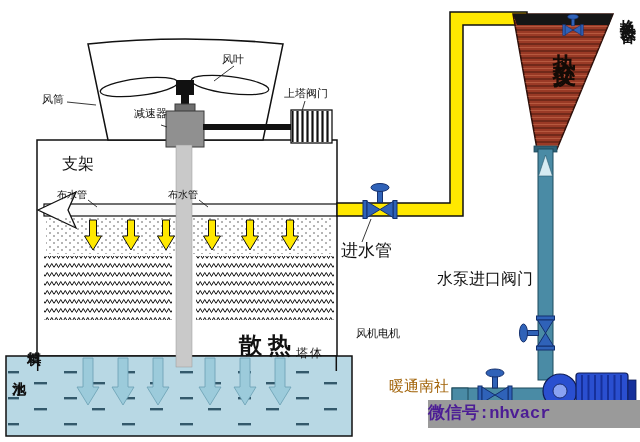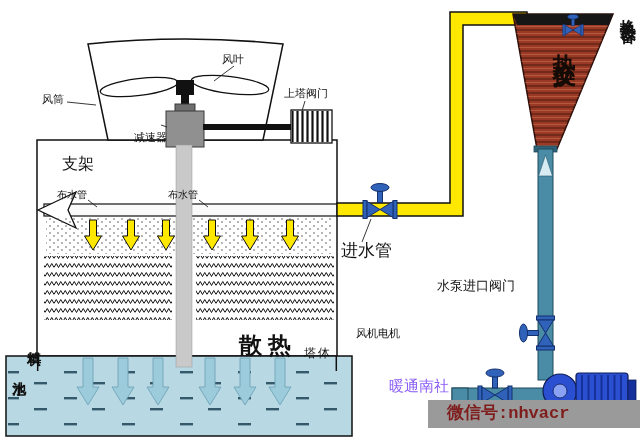--- a/index.html
+++ b/index.html
@@ -3,23 +3,23 @@
 <meta charset="utf-8">
 <style>
   html,body{margin:0;padding:0;background:#fff;}
   .stage{position:relative;width:640px;height:442px;background:#fff;overflow:hidden;
          font-family:Liberation Mono, monospace;}
   .stage svg{position:absolute;left:0;top:0;}
   .lbl{position:absolute;color:#111;white-space:nowrap;line-height:1.12;z-index:5;}
   .b{font-weight:bold;}
   .vtext{writing-mode:vertical-rl;text-orientation:upright;}
   .wm-bar{position:absolute;left:428px;top:400px;width:212px;height:28px;background:#9a9a9a;
-          color:#7f1d1d;font-size:17px;font-weight:bold;line-height:28px;padding-left:19px;
+          color:#4c1d95;font-size:17px;font-weight:bold;line-height:28px;padding-left:0;
           box-sizing:border-box;z-index:6;}
-  .brand{color:#8b5cf6;}
+  .brand{color:#a16207;}
 </style>
 </head>
 <body>
 
 <div class="stage">
 
 <svg width="640" height="442" viewBox="0 0 640 442">
   <defs>
     <pattern id="zig" width="9" height="9" patternUnits="userSpaceOnUse">
       <path d="M0,6.5 L2.25,2.5 L4.5,6.5 L6.75,2.5 L9,6.5" fill="none" stroke="#111" stroke-width="1"></path>
@@ -154,29 +154,29 @@
     <line x1="161" y1="125" x2="167" y2="127"></line>
     <line x1="88" y1="200" x2="97" y2="207"></line>
     <line x1="199" y1="200" x2="208" y2="207"></line>
     <line x1="362" y1="242" x2="371" y2="219"></line>
   </g>
 </svg>
 
 <div class="lbl" style="left:222px;top:54px;font-size:11px;">风叶</div>
 <div class="lbl" style="left:42px;top:94px;font-size:11px;">风筒</div>
 <div class="lbl" style="left:284px;top:88px;font-size:11px;">上塔阀门</div>
-<div class="lbl" style="left:134px;top:132px;font-size:11px;">减速器</div>
+<div class="lbl" style="left:134px;top:108px;font-size:11px;">减速器</div>
 <div class="lbl" style="left:62px;top:157px;font-size:16px;">支架</div>
 <div class="lbl" style="left:57px;top:190px;font-size:10px;">布水管</div>
 <div class="lbl" style="left:168px;top:190px;font-size:10px;">布水管</div>
 <div class="lbl" style="left:341px;top:242px;font-size:17px;">进水管</div>
-<div class="lbl" style="left:437px;top:272px;font-size:13px;margin-top:8px;">水泵进口阀门</div>
+<div class="lbl" style="left:437px;top:272px;font-size:16px;">水泵进口阀门</div>
 <div class="lbl" style="left:356px;top:328px;font-size:11px;">风机电机</div>
 <div class="lbl b vtext" style="left:25px;top:341px;font-size:14px;">填料</div>
 <div class="lbl b" style="left:239px;top:335px;font-size:23px;letter-spacing:6px;">散热</div>
-<div class="lbl" style="left:304px;top:348px;font-size:12px;letter-spacing:2px;">塔体</div>
+<div class="lbl" style="left:296px;top:348px;font-size:12px;letter-spacing:2px;">塔体</div>
 <div class="lbl b vtext" style="left:10px;top:371px;font-size:14px;">水池</div>
 <div class="lbl b vtext" style="left:549px;top:36px;font-size:23px;letter-spacing:5px;color:#140b06;">热交换</div>
 <div class="lbl b vtext" style="left:617px;top:6px;font-size:16px;letter-spacing:3px;">换热设备</div>
 <div class="lbl brand" style="left:389px;top:380px;font-size:15px;">暖通南社</div>
 <div class="wm-bar">微信号:nhvacr</div>
 
 </div>
 
 </body></html>

